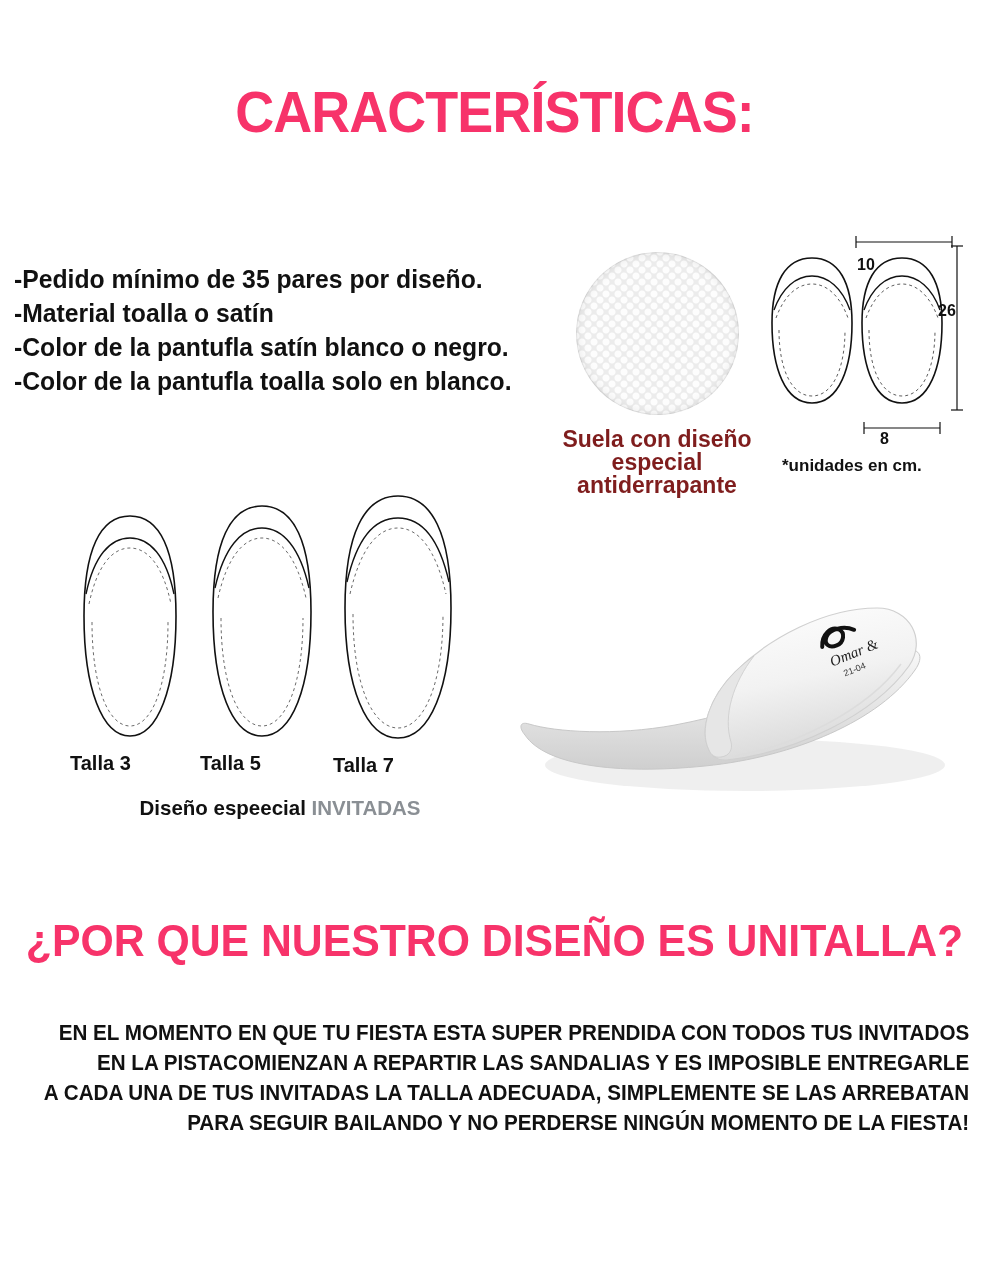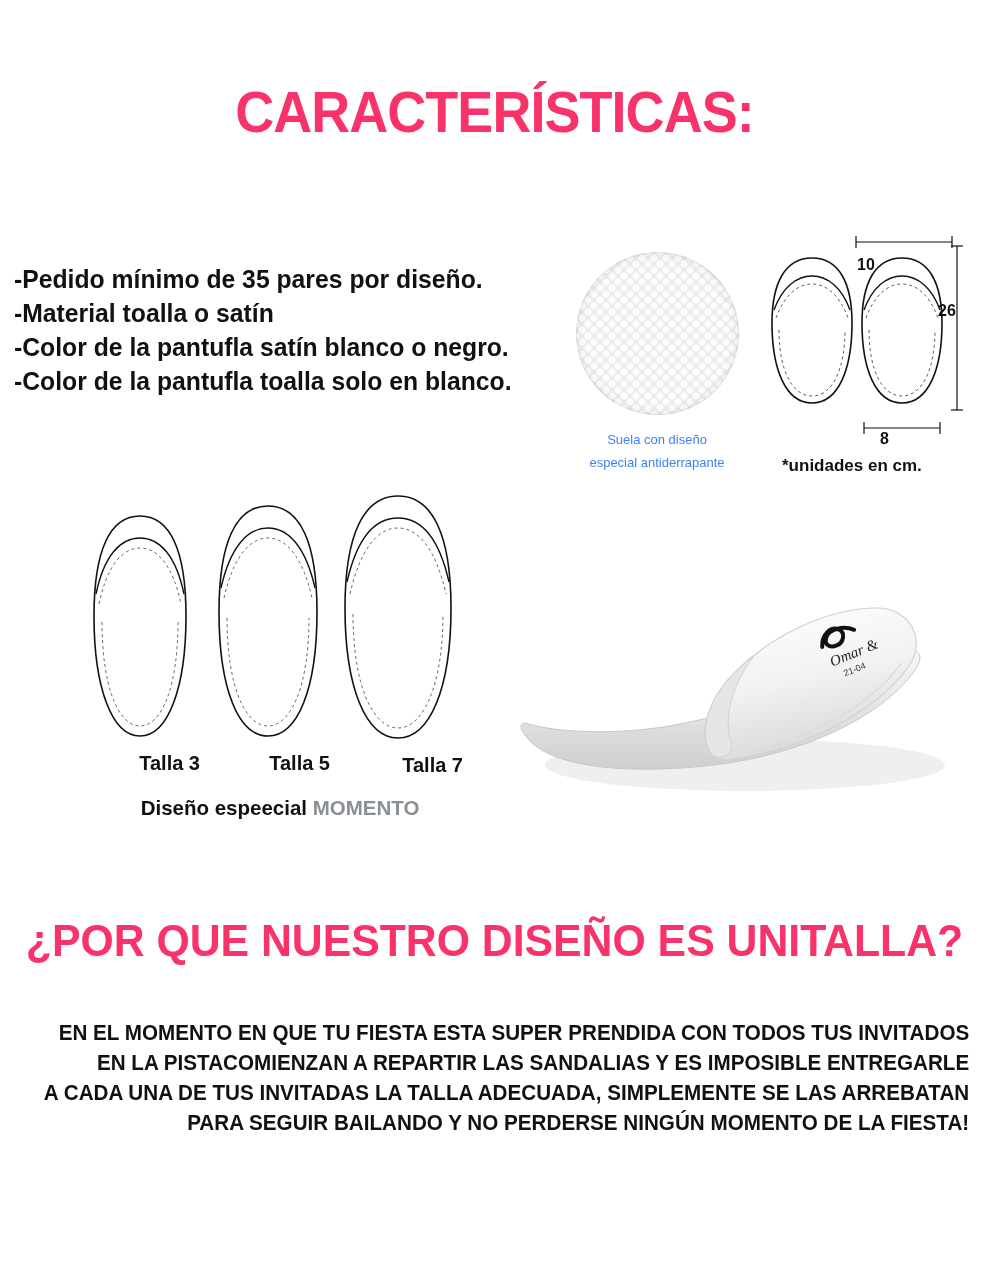--- a/index.html
+++ b/index.html
@@ -96,24 +96,24 @@
   .sole-circle::after {
     content: "";
     position: absolute;
     inset: 0;
     border-radius: 50%;
     box-shadow: inset 0 0 0 1px rgba(0,0,0,0.07);
   }
   .sole-caption {
     margin-top: 13px;
     font-family: "Liberation Sans Narrow", "Liberation Sans", sans-serif;
-    font-weight: normal;
-    font-size: 13px;
+    font-weight: bold;
+    font-size: 23px;
     line-height: 23px;
-    color: #3b82f6;
+    color: #7f1d1d;
   }
 
   
   .pair-block {
     position: absolute;
     top: 228px;
     left: 752px;
     width: 215px;
     height: 250px;
   }
@@ -142,21 +142,21 @@
   
   .sizes-block {
     position: absolute;
     top: 498px;
     left: 70px;
     width: 420px;
     height: 330px;
   }
   .size-item {
     position: absolute;
-    text-align: right;
+    text-align: left;
     width: 130px;
   }
   .size-label {
     font-family: "Liberation Sans Narrow", "Liberation Sans", sans-serif;
     font-weight: bold;
     font-size: 20px;
     color: #111;
   }
   .sizes-caption {
     position: absolute;
@@ -290,21 +290,21 @@
           <path d="M14 100 C24 56 42 36 65 36 C88 36 106 56 116 100" fill="none" stroke="#111111" stroke-width="1.4"></path>
           <path d="M17 112 C27 68 44 46 65 46 C86 46 103 68 113 112" fill="none" stroke="#444" stroke-width="0.8" stroke-dasharray="3,3"></path>
           <path d="M20 132 C20 204 40 246 65 246 C90 246 110 204 110 132" fill="none" stroke="#444" stroke-width="0.8" stroke-dasharray="3,3"></path>
         </g>
       </svg>
       <div class="size-label">Talla 7</div>
     </div>
   </div>
 
   <div class="sizes-caption">
-    <span>Diseño espeecial </span><span class="pink">MOMENTO</span>
+    <span>Diseño espeecial </span><span class="pink">INVITADAS</span>
   </div>
 
   <div class="photo-block">
     <svg width="480" height="270" viewBox="0 0 480 270">
       <defs>
         <linearGradient id="satin" x1="0" y1="0" x2="0.3" y2="1">
           <stop offset="0%" stop-color="#ffffff"></stop>
           <stop offset="55%" stop-color="#f2f2f2"></stop>
           <stop offset="100%" stop-color="#d9d9d9"></stop>
         </linearGradient>

